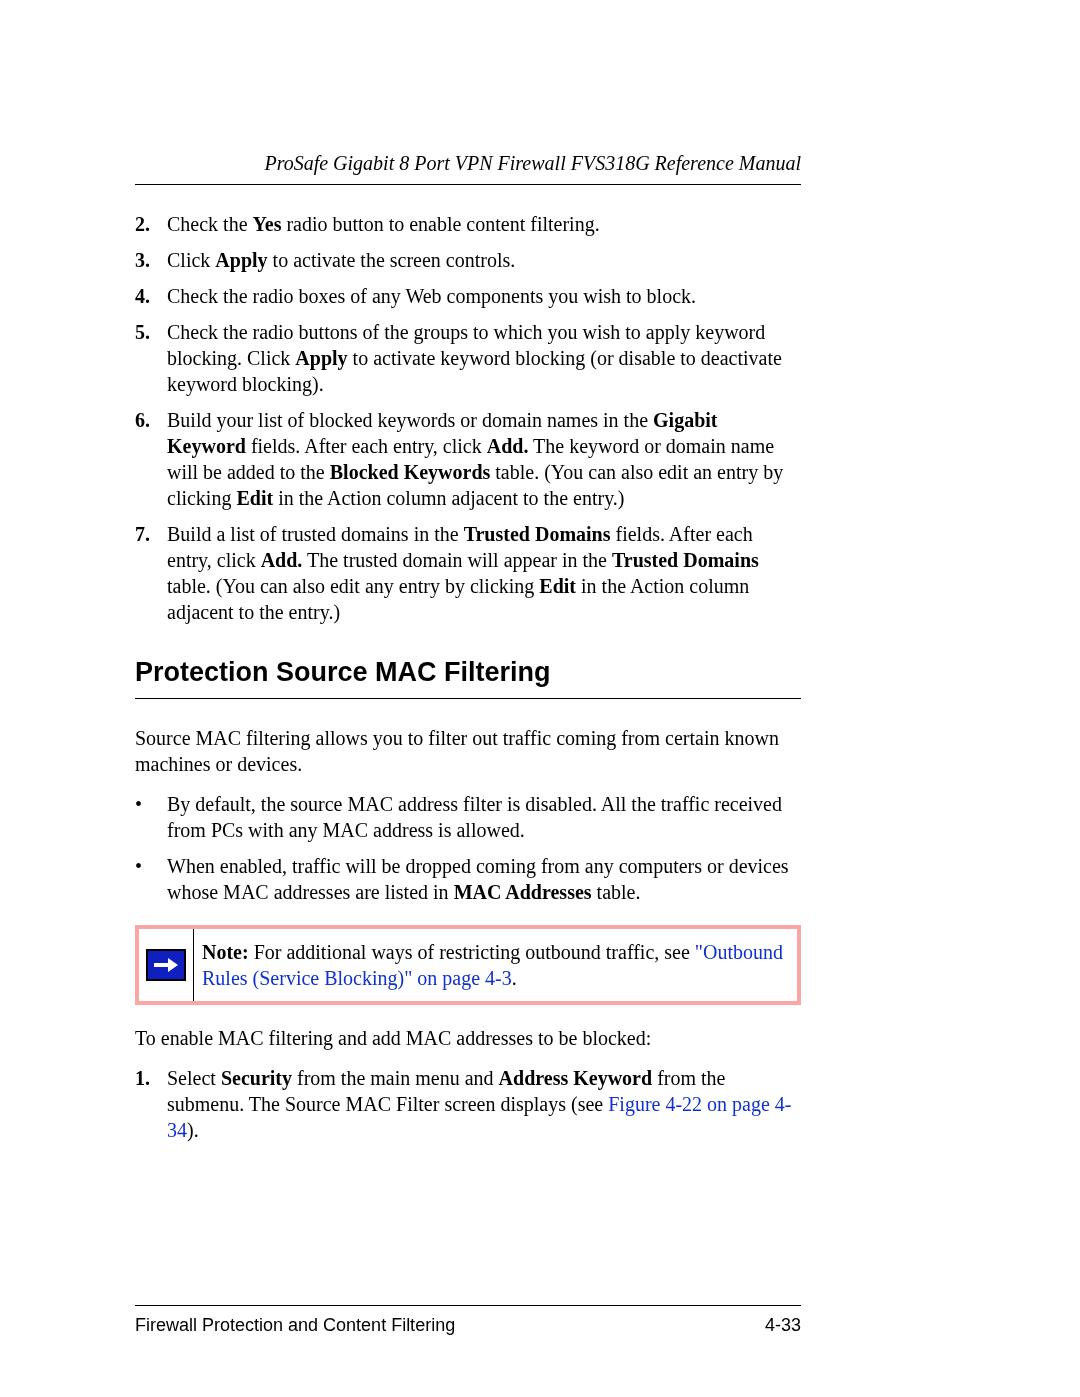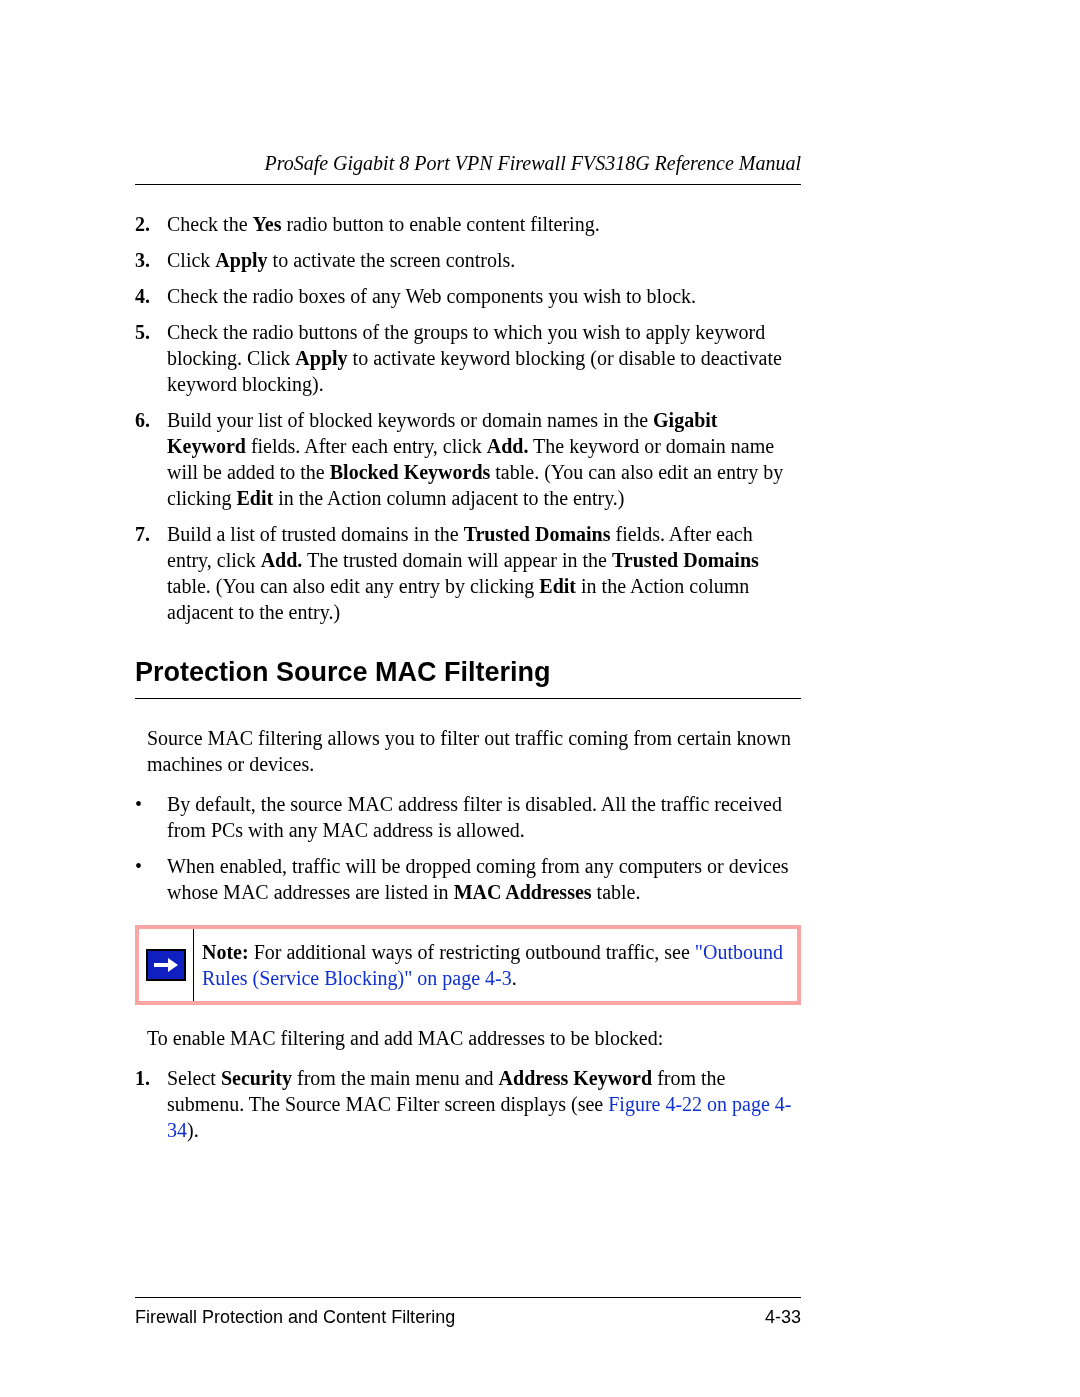--- a/index.html
+++ b/index.html
@@ -53,21 +53,21 @@
     font-weight: bold;
     font-size: 27px;
     margin: 30px 0 8px 0;
   }
   .section-rule {
     border: none;
     border-top: 1px solid #000;
     margin: 0 0 26px 0;
   }
   p.intro {
-    margin: 0 0 14px 12px;
+    margin: 0 0 14px 0;
   }
   ul.bullets {
     list-style: none;
     padding: 0;
     margin: 0 0 20px 0;
   }
   ul.bullets li {
     display: flex;
     align-items: flex-start;
     margin-bottom: 10px;
@@ -113,21 +113,21 @@
     flex: 1;
   }
   a.link {
     color: #1030d0;
     text-decoration: none;
   }
   .footer {
     position: absolute;
     left: 135px;
     right: 135px;
-    bottom: 68px;
+    bottom: 60px;
   }
   .footer-rule {
     border: none;
     border-top: 1.5px solid #000;
     margin: 0 0 8px 0;
   }
   .footer-row {
     display: flex;
     justify-content: space-between;
     font-family: Arial, Helvetica, sans-serif;

